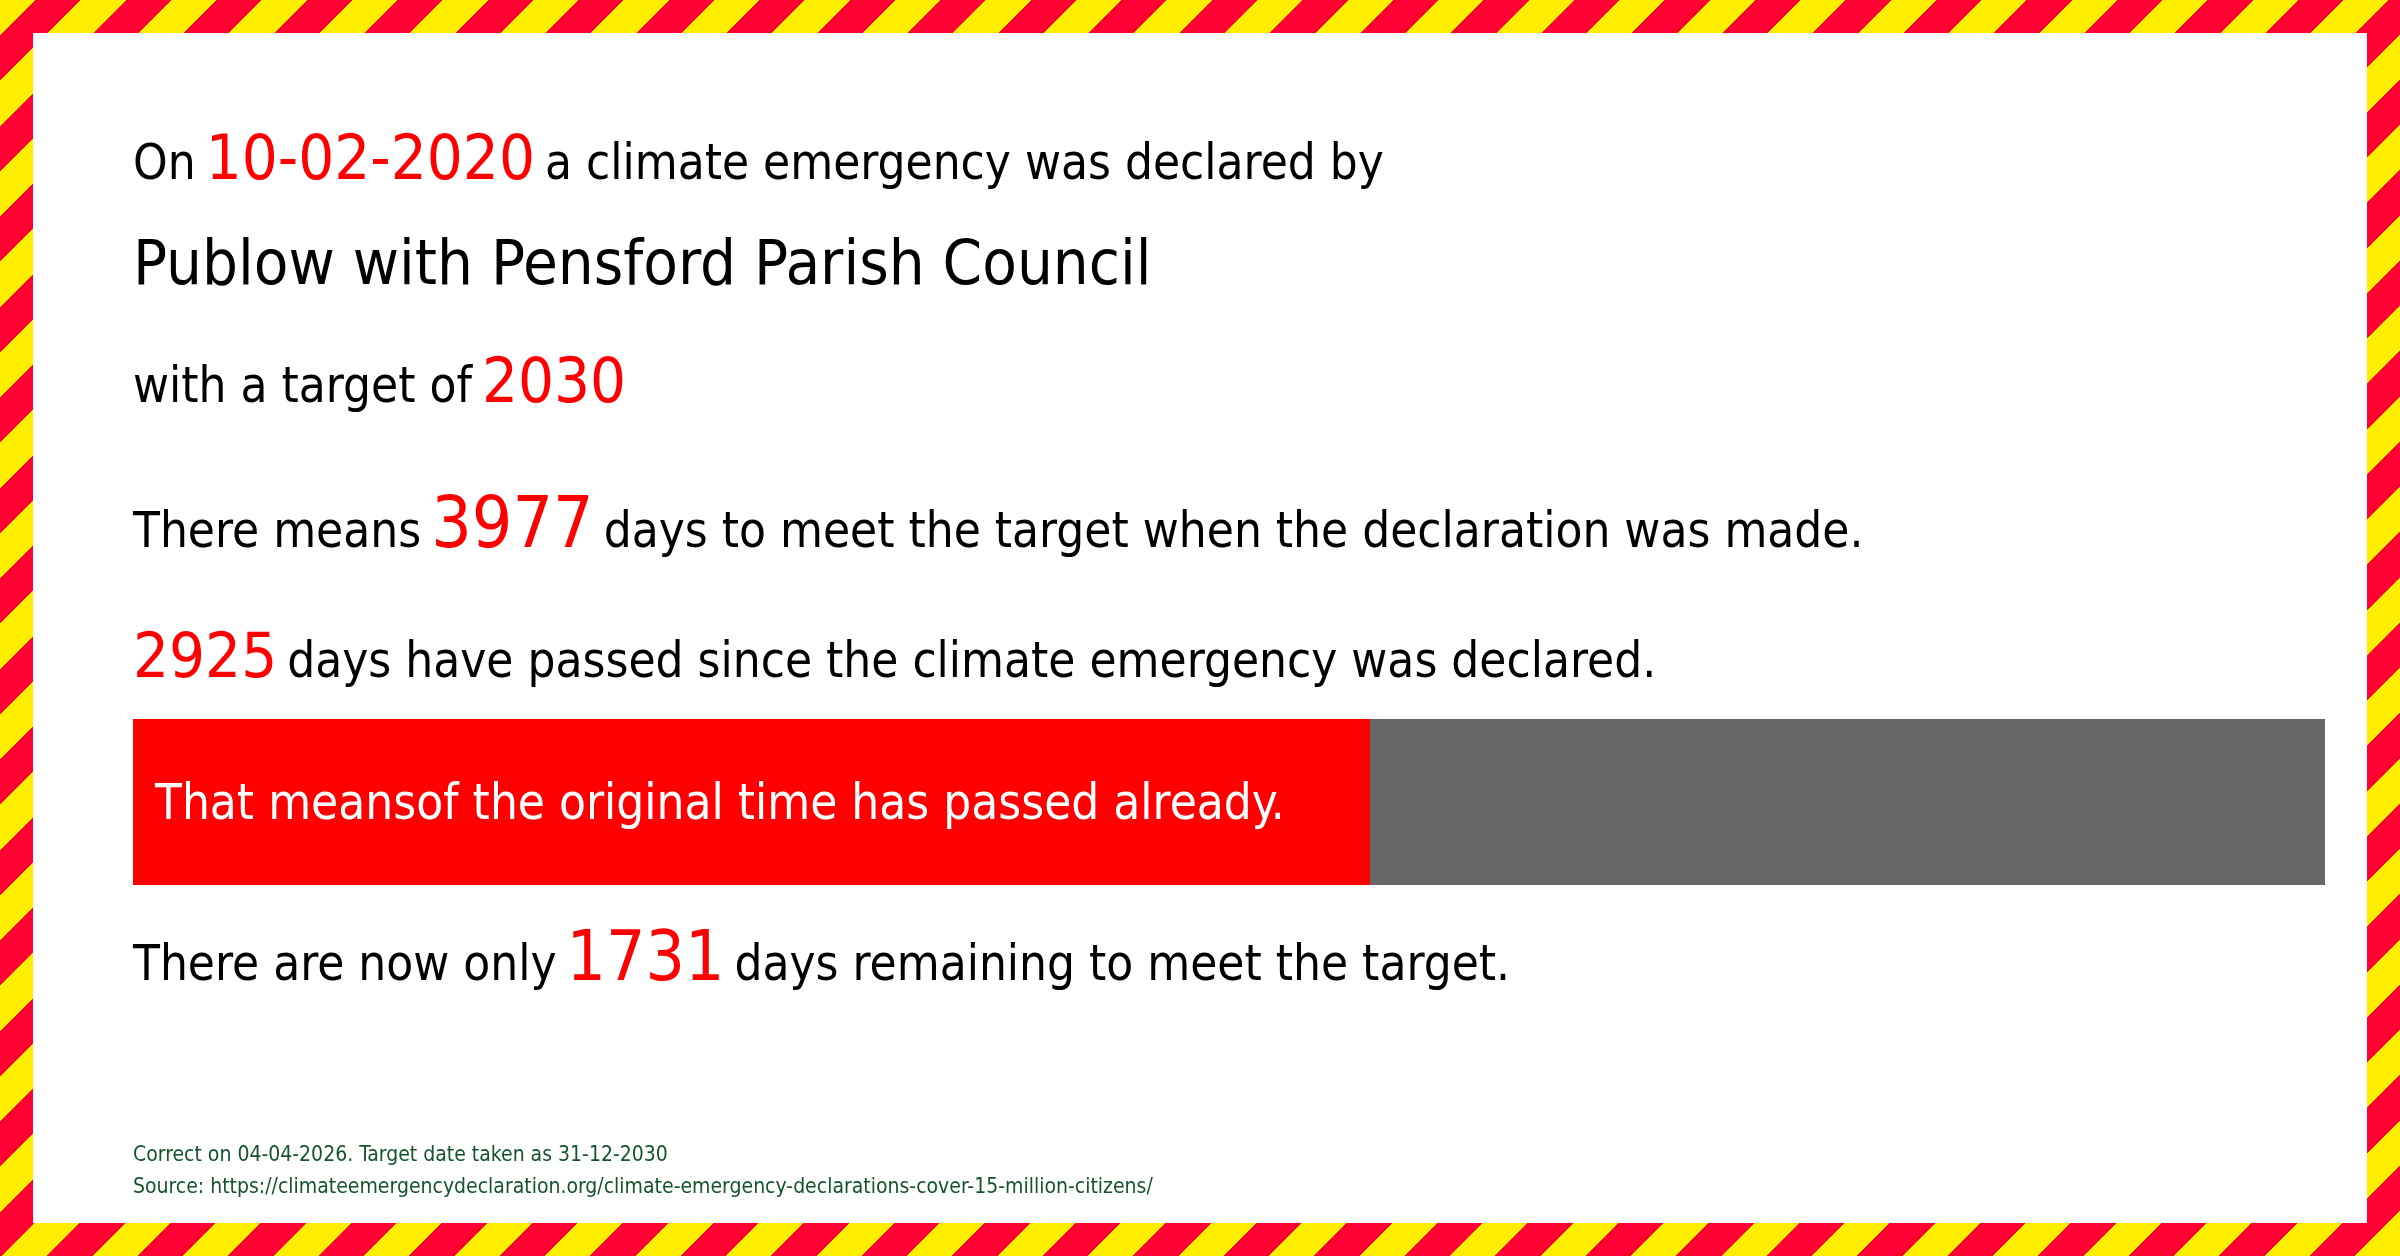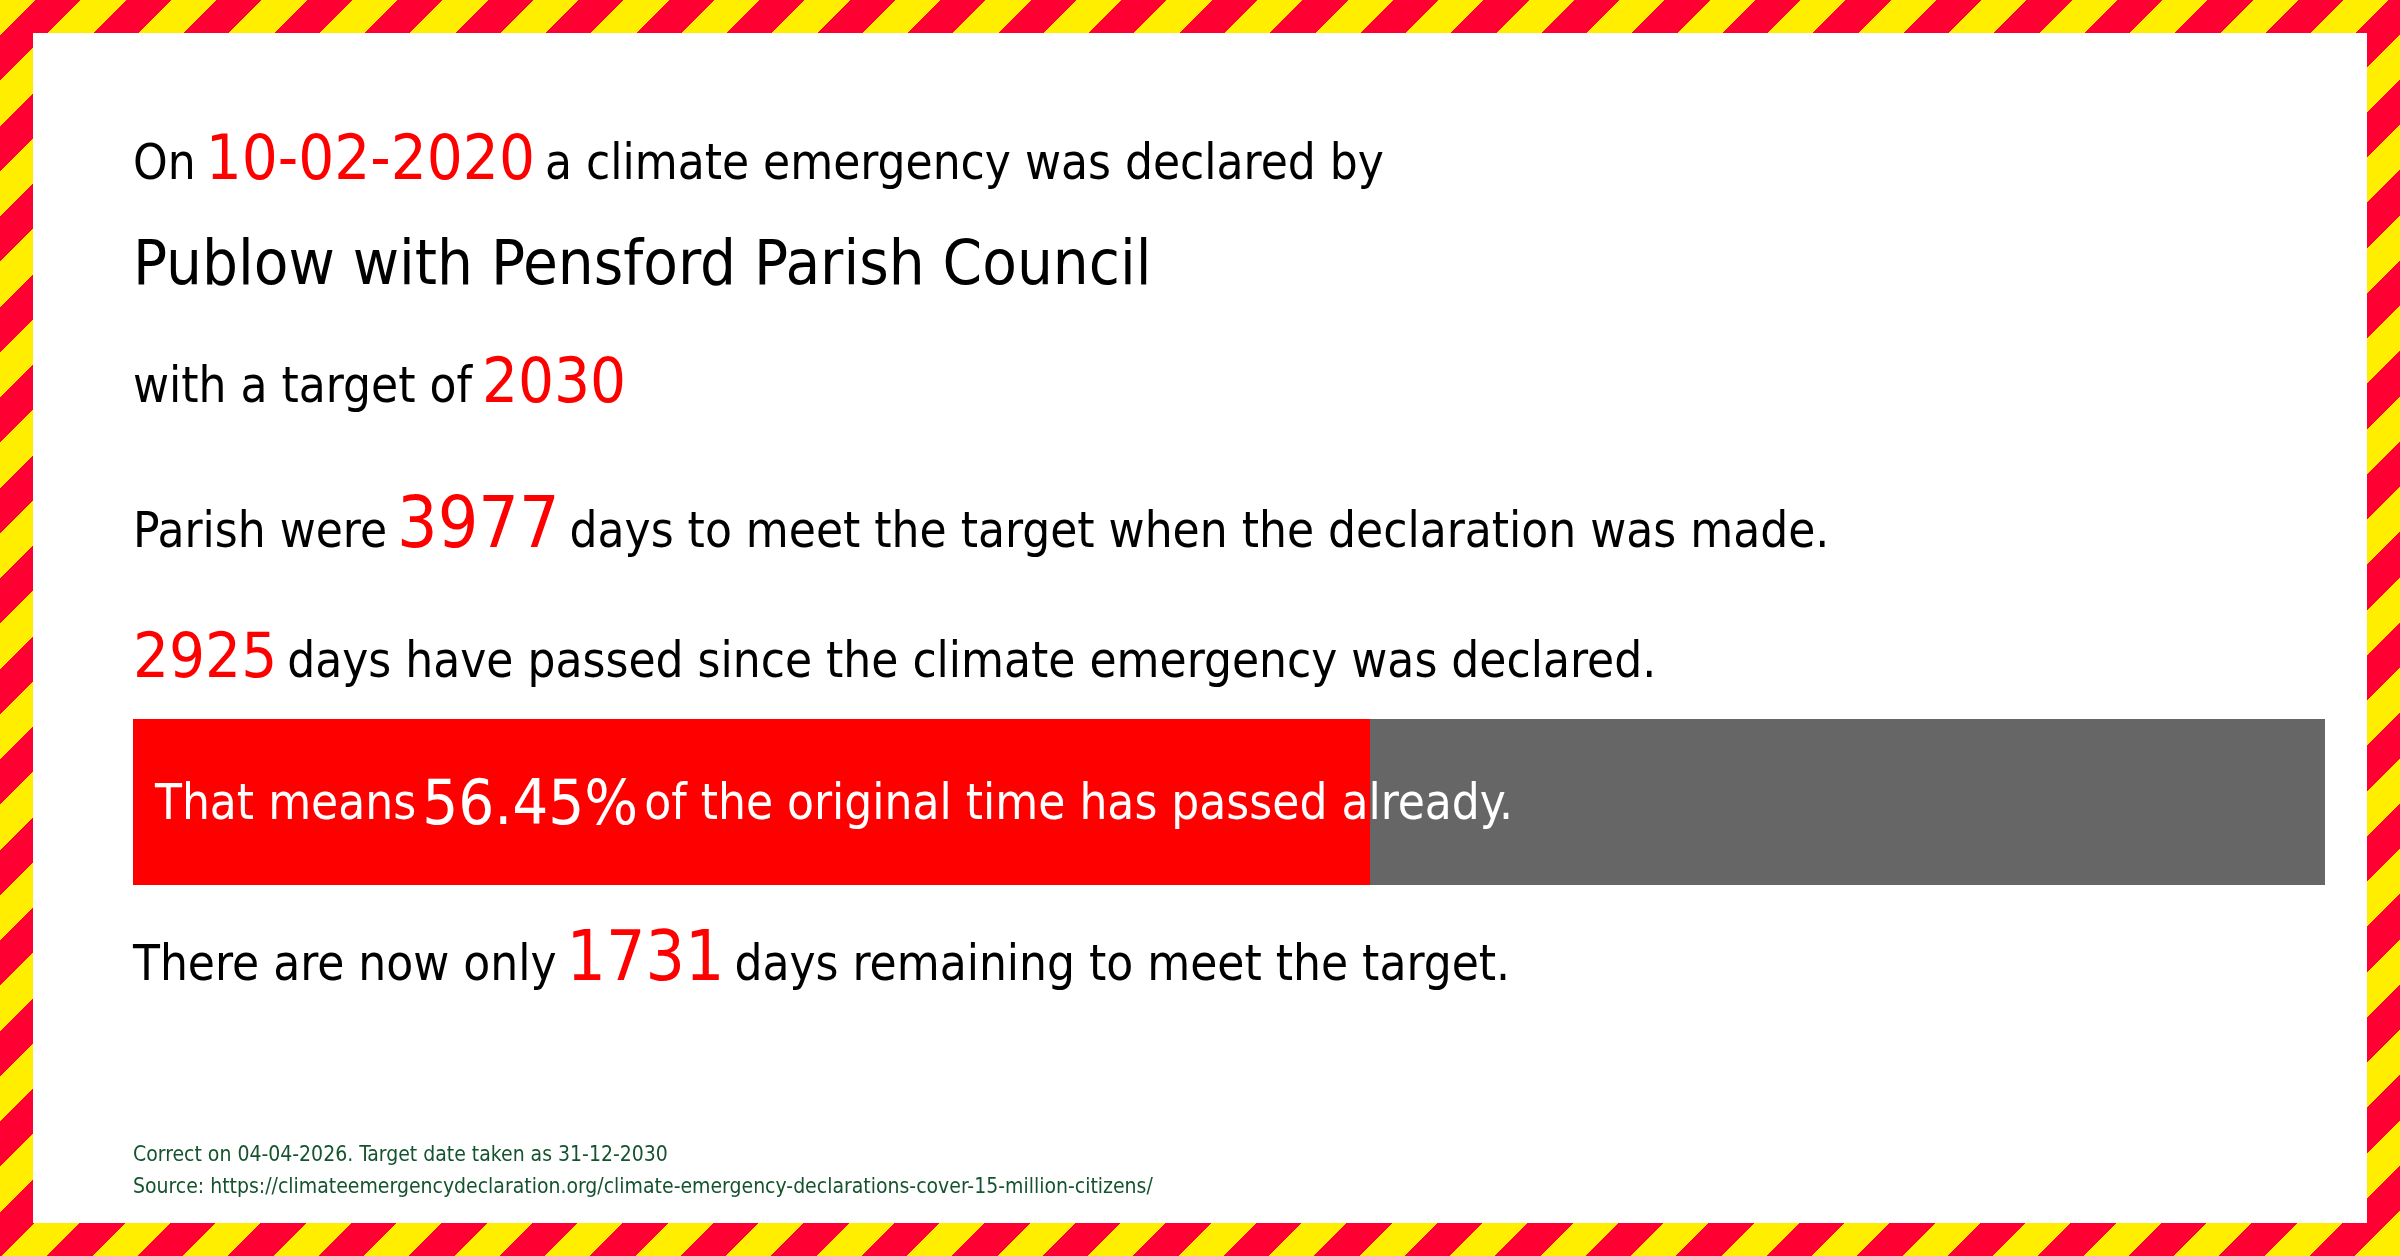--- a/index.html
+++ b/index.html
@@ -168,38 +168,37 @@
         <span>On</span><span class="sp"></span><span class="hl">10-02-2020</span><span class="sp"></span><span>a climate emergency was declared by</span>
       </div>
 
       <div class="line" id="line-council">Publow with Pensford Parish Council</div>
 
       <div class="line" id="line-target">
         <span>with a target of</span><span class="sp"></span><span class="hl">2030</span>
       </div>
 
       <div class="line" id="line-original">
-        <span>Parish were</span><span class="sp"></span><span class="hl">3977</span><span class="sp"></span><span>days to meet the target when the declaration was made.</span>
+        <span>There means</span><span class="sp"></span><span class="hl">3977</span><span class="sp"></span><span>days to meet the target when the declaration was made.</span>
       </div>
 
       <div class="line" id="line-passed">
         <span class="hl">2925</span><span class="sp"></span><span>days have passed since the climate emergency was declared.</span>
       </div>
 
       <div class="line" id="line-remaining">
         <span>There are now only</span><span class="sp"></span><span class="hl">1731</span><span class="sp"></span><span>days remaining to meet the target.</span>
       </div>
 
     </div>
 
     <div id="progress-bar" style="background: rgb(102, 102, 102);">
       <div id="progress-fill" style="width: 56.45%; background: rgb(255, 0, 0);"></div>
       <div id="progress-label">
         <span>That means</span>
-          <span class="pct">56.45%</span>
           <span>of the original time has passed already.</span>
       </div>
     </div>
 
     <div id="footnotes">
       <div>Correct on 04-04-2026. Target date taken as 31-12-2030</div>
       <div>Source: https://climateemergencydeclaration.org/climate-emergency-declarations-cover-15-million-citizens/</div>
     </div>
 
   </div>

